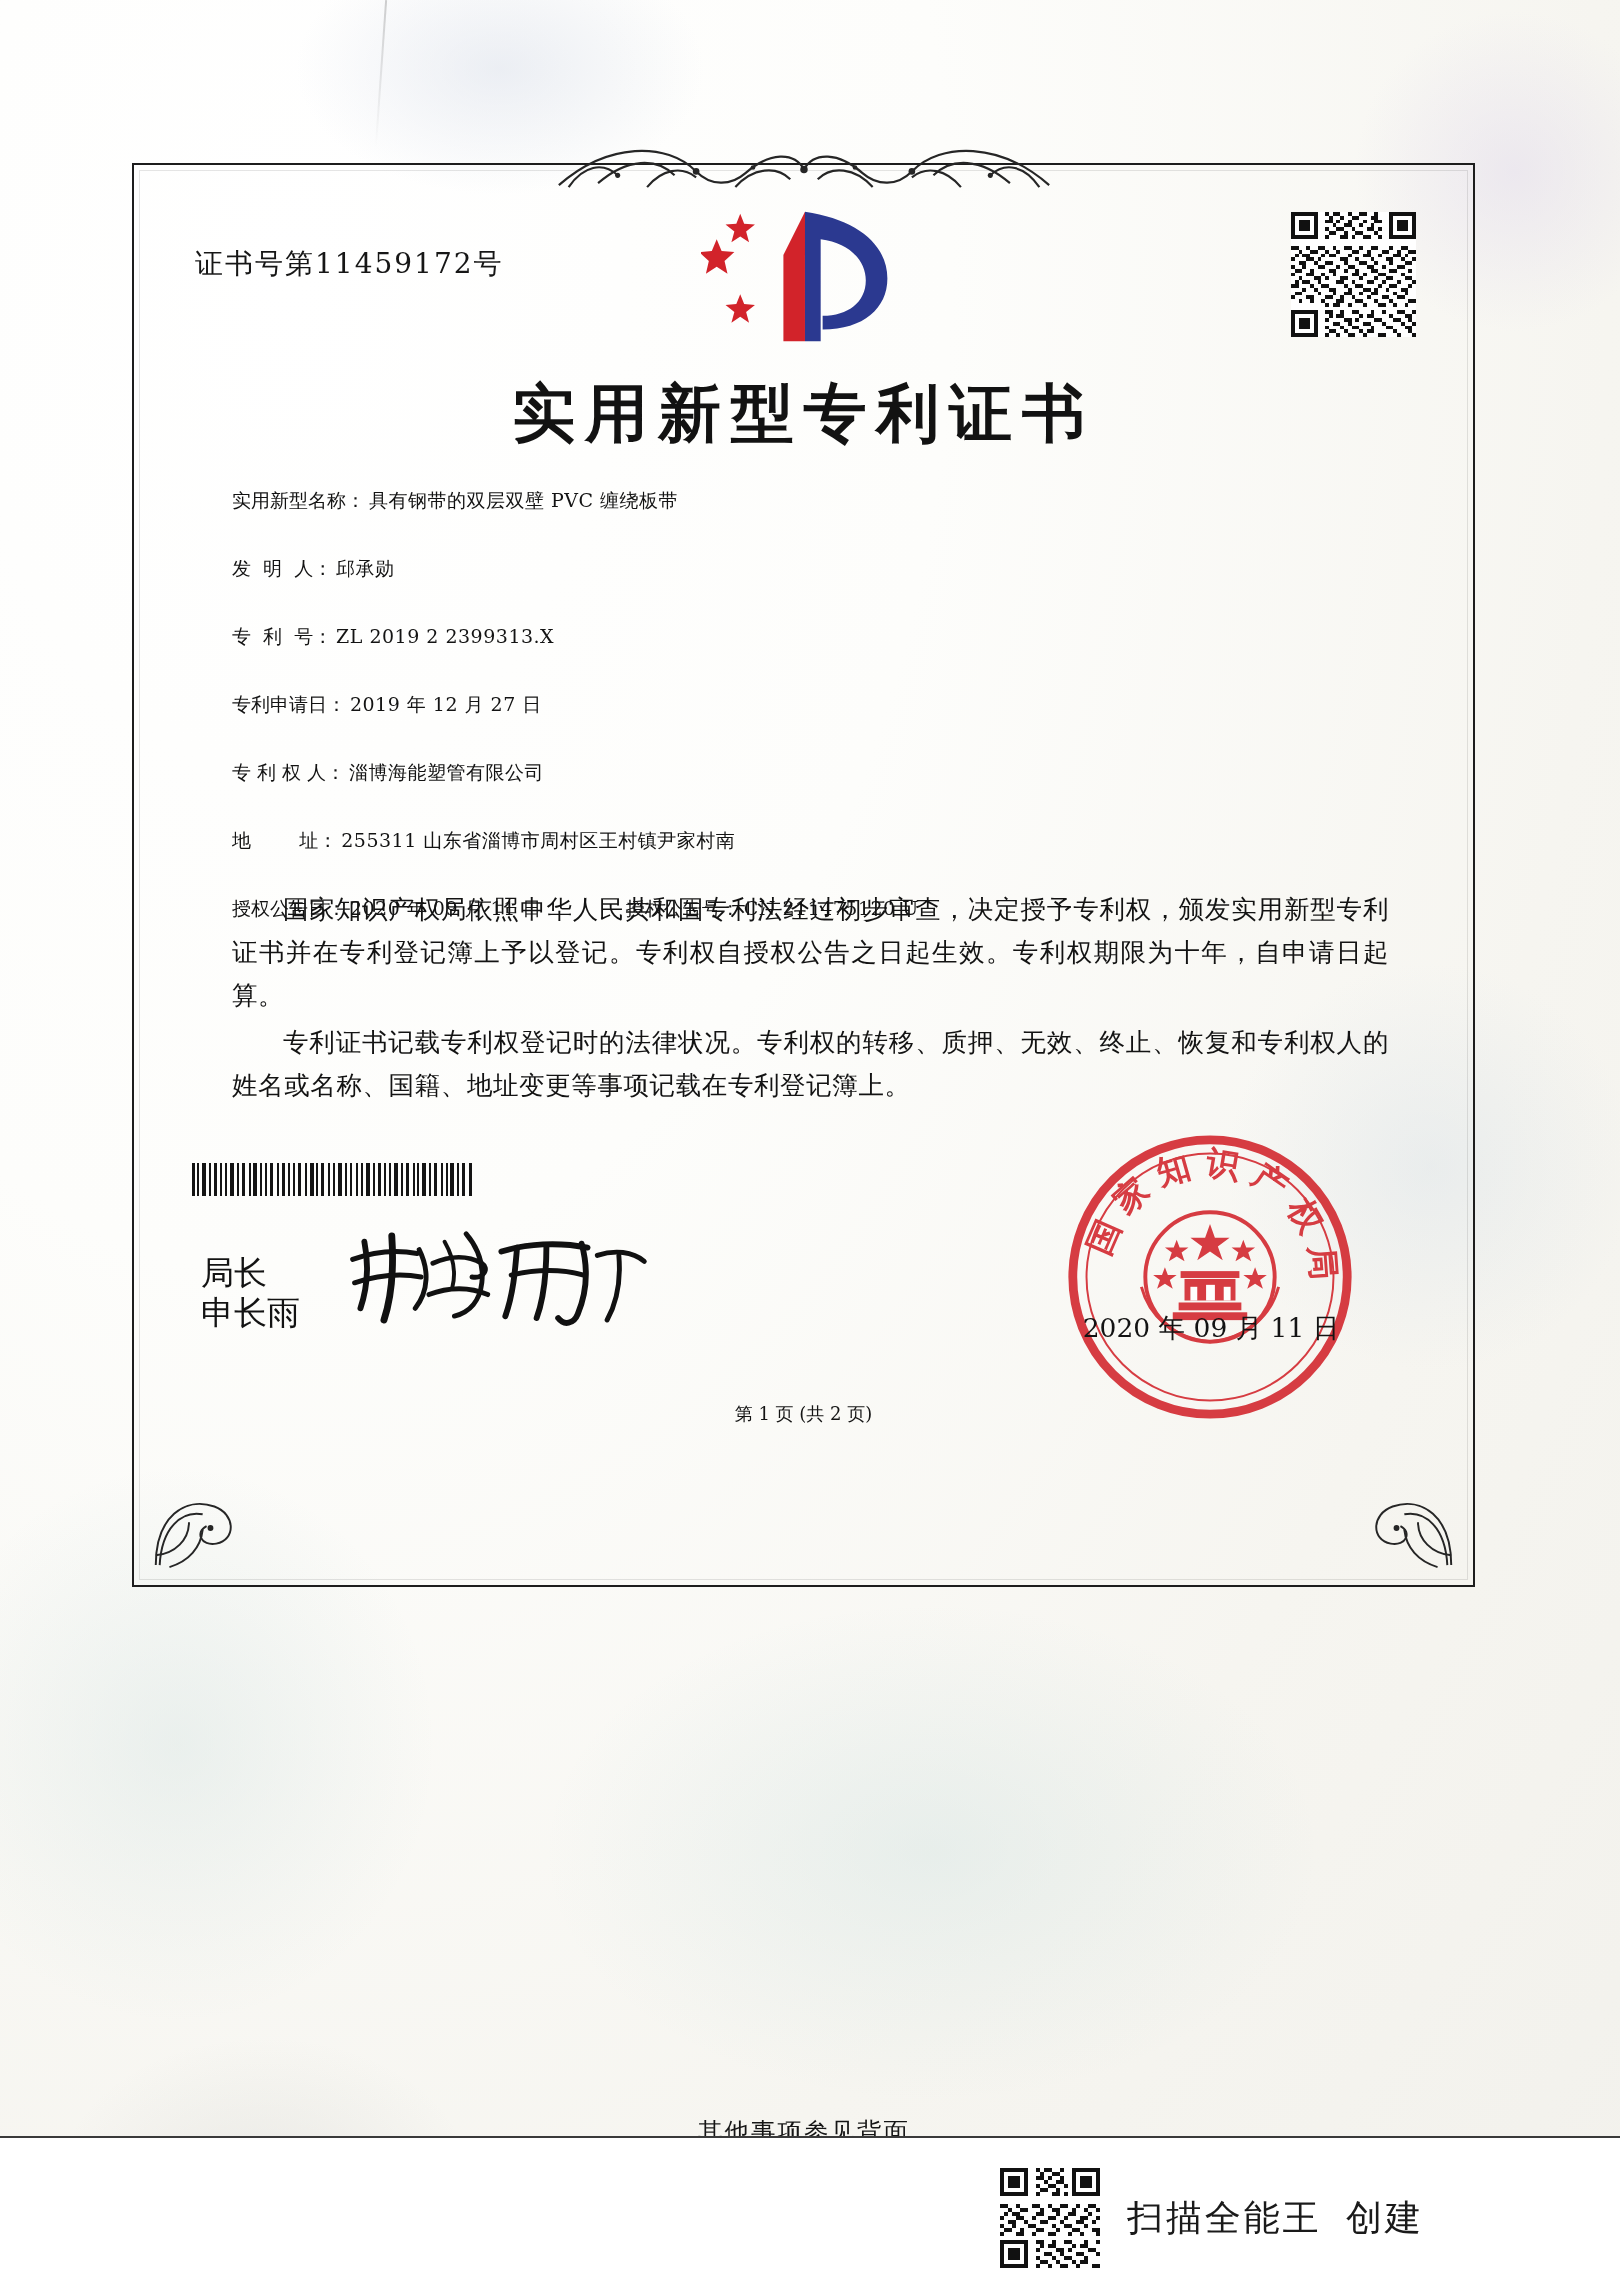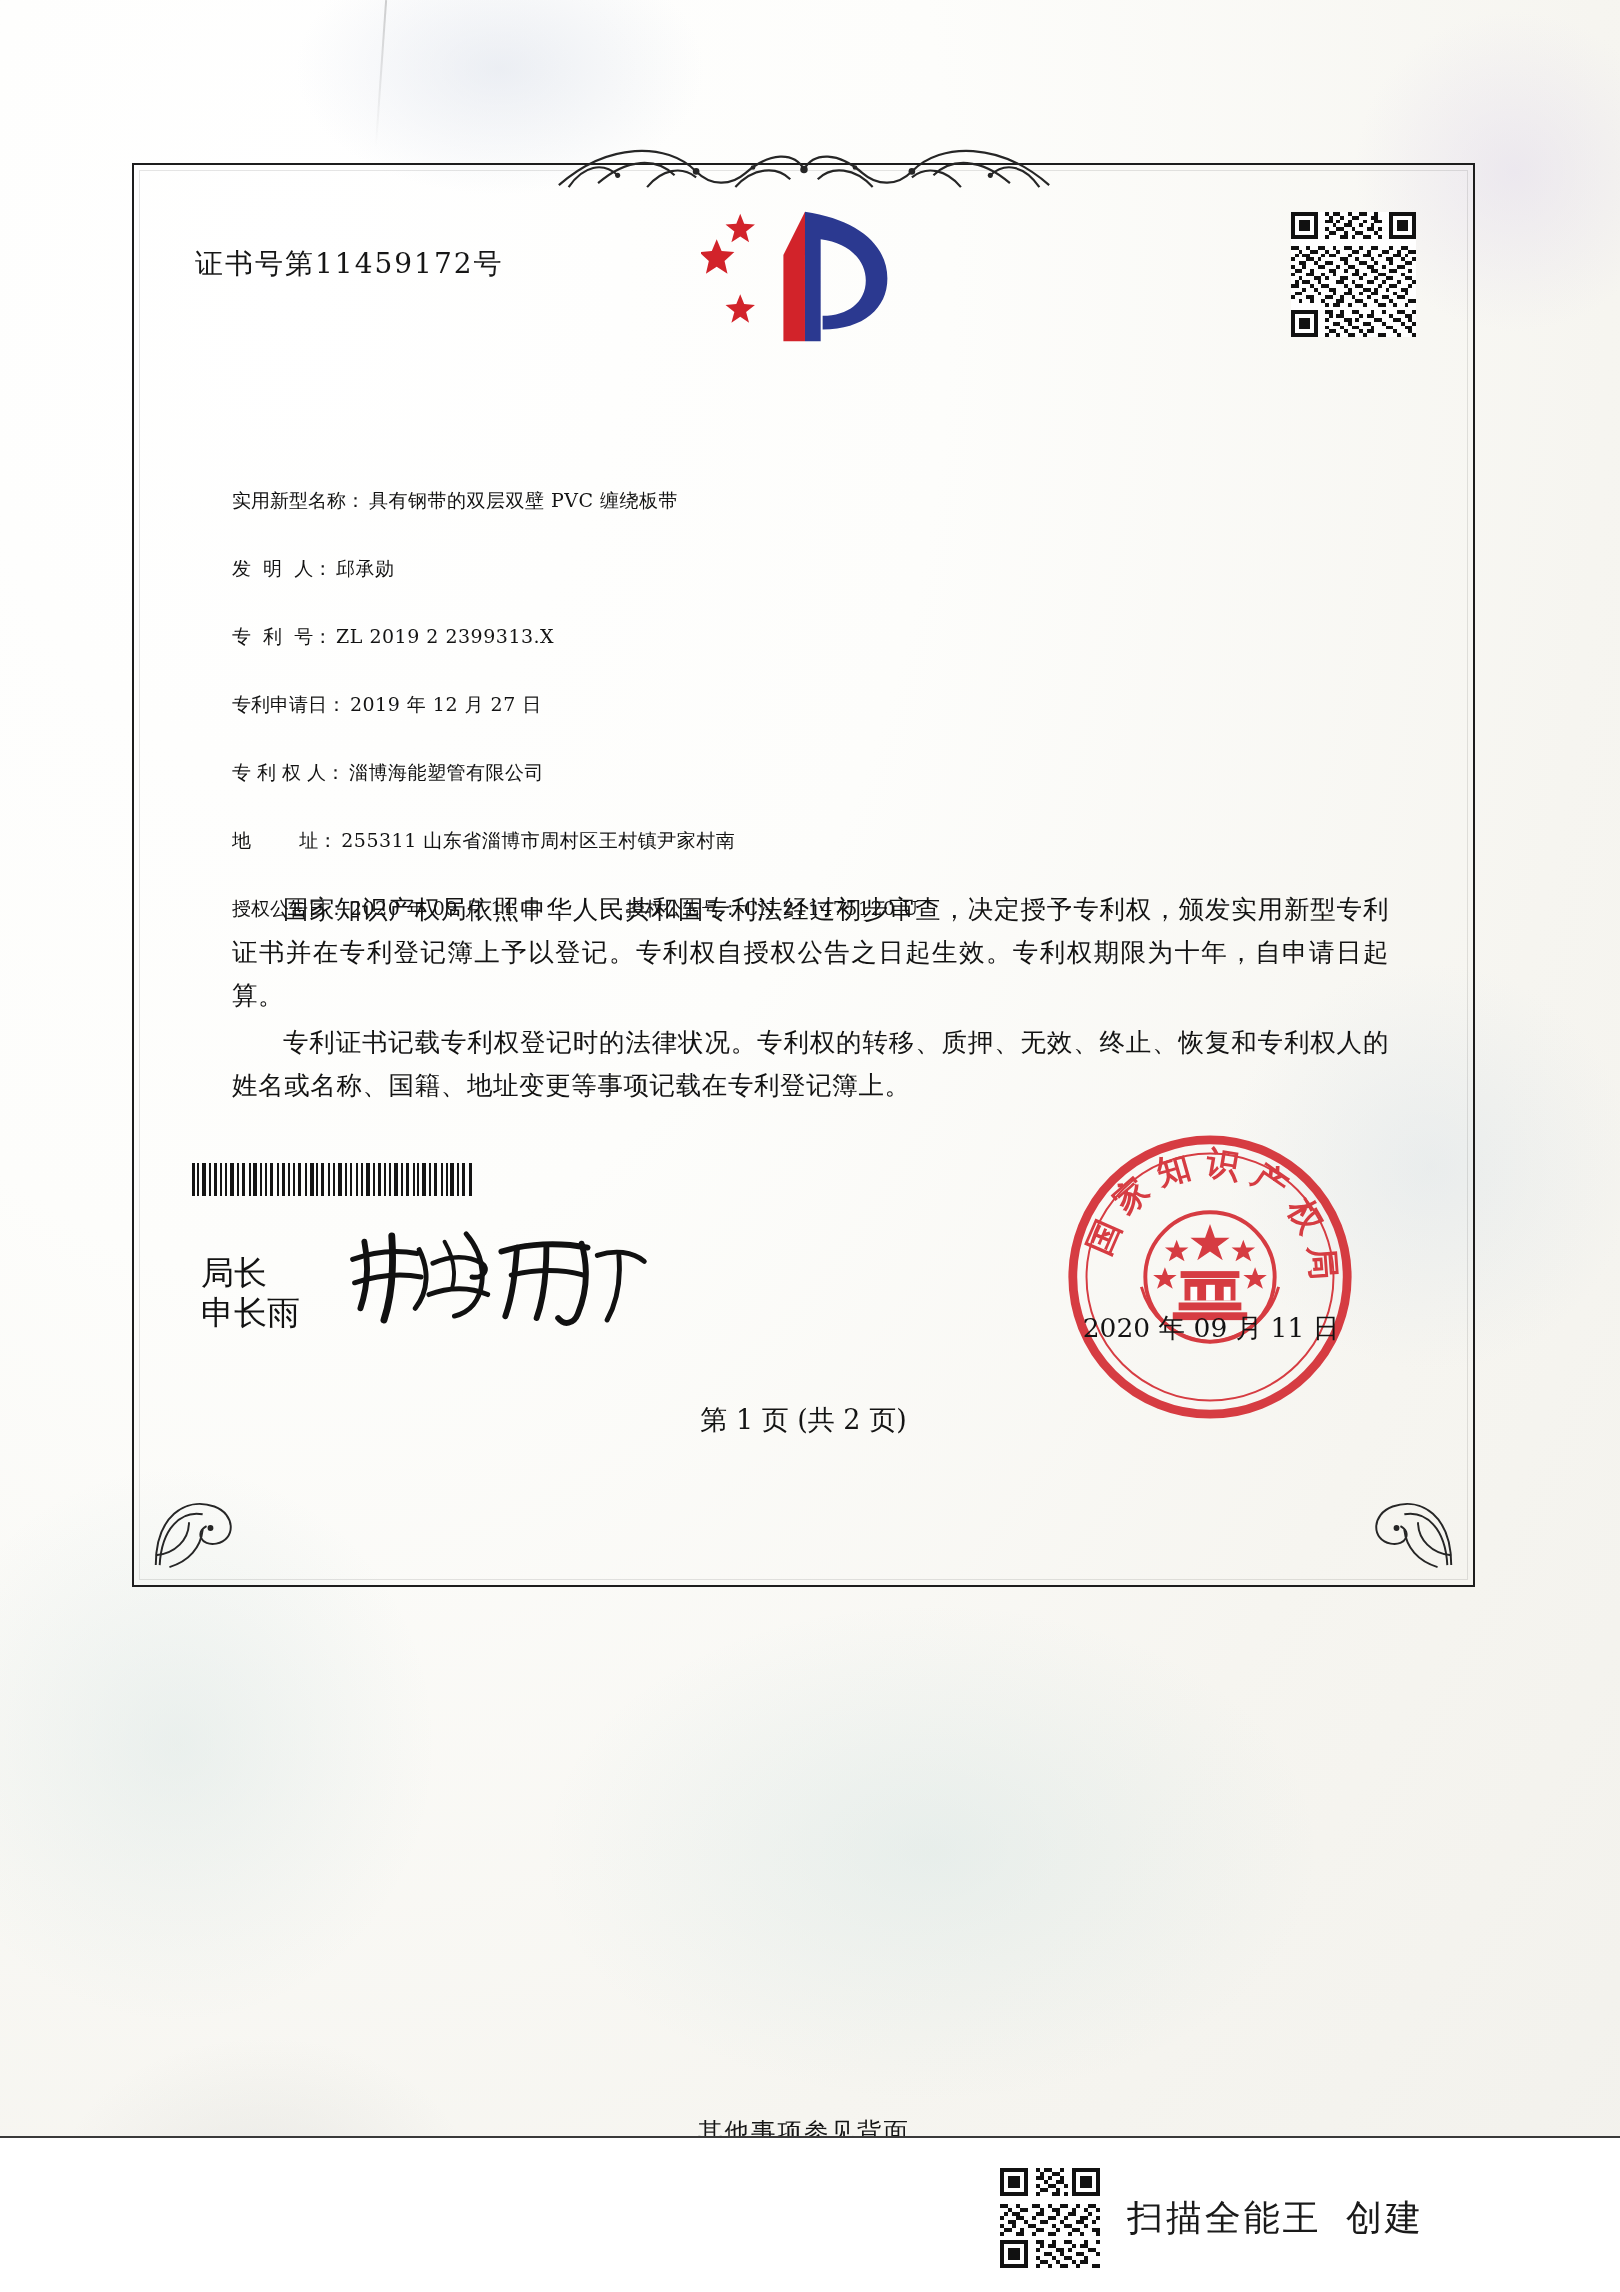--- a/index.html
+++ b/index.html
@@ -191,21 +191,21 @@
     font-size: 26.5px;
     color: #131313;
     font-family: "DejaVu Serif", serif;
   }
 
   .page-num {
     position: absolute;
     left: 0; right: 0;
     top: 1237px;
     text-align: center;
-    font-size: 27px;
+    font-size: 18px;
     color: #141414;
     font-family: "DejaVu Serif", serif;
   }
 
   
   .footer-note {
     position: absolute;
     left: 0; right: 12px;
     top: 2115px;
     text-align: center;
@@ -526,20 +526,21 @@
         <rect x="9" y="32" width="1" height="1"></rect>
           <rect x="12" y="32" width="1" height="1"></rect>
           <rect x="15" y="32" width="2" height="1"></rect>
           <rect x="19" y="32" width="1" height="1"></rect>
           <rect x="23" y="32" width="2" height="1"></rect>
           <rect x="28" y="32" width="1" height="1"></rect>
           <rect x="32" y="32" width="1" height="1"></rect>
       </g>
     </svg>
 
+    <div class="title">实用新型专利证书</div>
 
     <div class="fields">
 
       <div class="field-row">
         <span class="f-label">实用新型名称：</span>
         <span class="f-value">具有钢带的双层双壁 PVC 缠绕板带</span>
       </div>
 
       <div class="field-row">
         <span class="f-label">发  明  人：</span>

